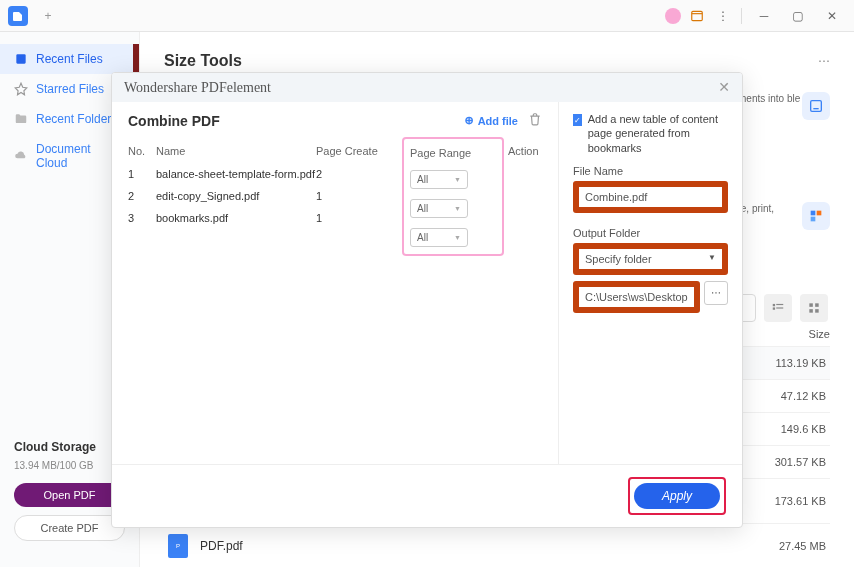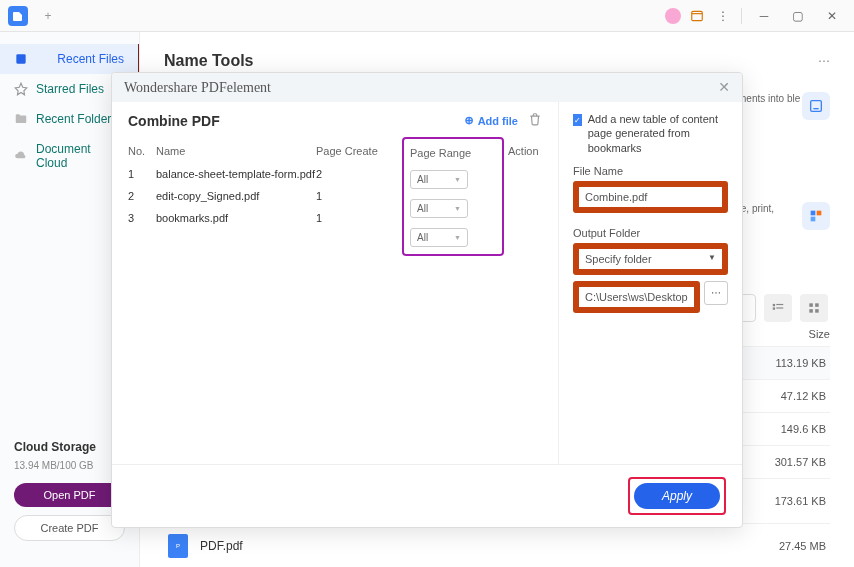--- a/index.html
+++ b/index.html
@@ -9,22 +9,22 @@
     .titlebar-left { display: flex; align-items: center; gap: 8px; }
     .logo { width: 20px; height: 20px; background: #3b82f6; border-radius: 4px; display: flex; align-items: center; justify-content: center; color: #fff; font-weight: bold; }
     .plus-tab { width: 24px; height: 24px; display: flex; align-items: center; justify-content: center; color: #999; cursor: pointer; }
     .titlebar-right { display: flex; align-items: center; gap: 6px; }
     .tb-icon { width: 20px; height: 20px; display: flex; align-items: center; justify-content: center; cursor: pointer; color: #666; }
     .tb-dot { width: 16px; height: 16px; border-radius: 50%; background: #f9a8d4; }
     .win-btn { width: 28px; height: 28px; display: flex; align-items: center; justify-content: center; color: #666; cursor: pointer; }
     
     .main { display: flex; height: calc(100% - 32px); }
     .sidebar { width: 140px; background: #fafbfc; border-right: 1px solid #eee; padding: 12px 0; display: flex; flex-direction: column; }
-    .side-item { padding: 8px 14px; display: flex; align-items: center; gap: 8px; color: #0f766e; cursor: pointer; font-size: 12px; }
-    .side-item.active { background: #e8f0fe; color: #2563eb; border-right: 1px solid #7f1d1d; justify-content: space-between; }
+    .side-item { padding: 8px 14px; display: flex; align-items: center; gap: 8px; color: #3b82f6; cursor: pointer; font-size: 12px; }
+    .side-item.active { background: #e8f0fe; color: #2563eb; border-right: 6px solid #7f1d1d; }
     .side-icon { width: 14px; height: 14px; display: inline-flex; align-items: center; justify-content: center; }
     .side-bottom { margin-top: auto; padding: 0 14px 14px; }
     .cloud-title { font-size: 12px; font-weight: 600; color: #333; margin-bottom: 6px; }
     .cloud-usage { font-size: 10px; color: #888; margin-bottom: 12px; }
     .btn-primary-pill { background: #701a75; color: #fff; border: none; border-radius: 14px; padding: 6px 24px; font-size: 11px; cursor: pointer; width: 100%; margin-bottom: 8px; }
     .btn-outline-pill { background: #fff; color: #555; border: 1px solid #ddd; border-radius: 14px; padding: 6px 24px; font-size: 11px; cursor: pointer; width: 100%; }
     
     .content { flex: 1; padding: 20px 24px; position: relative; overflow: hidden; }
     .header-row { display: flex; justify-content: space-between; align-items: center; margin-bottom: 16px; }
     .page-title { font-size: 16px; font-weight: 600; }
@@ -58,21 +58,21 @@
     .tbl-head { display: flex; color: #666; font-size: 11px; padding: 6px 0; }
     .col-no { flex: 0 0 28px; }
     .col-name { flex: 0 0 160px; }
     .col-pages { flex: 0 0 86px; }
     .col-range-wrap { flex: 0 0 86px; }
     .col-action { flex: 0 0 44px; }
     
     .tbl-row { display: flex; align-items: center; padding: 5px 0; font-size: 11px; color: #333; }
     .range-dd { width: 58px; border: 1px solid #ccc; border-radius: 3px; padding: 3px 6px; font-size: 10px; color: #666; display: flex; justify-content: space-between; align-items: center; background: #fff; cursor: pointer; }
     
-    .hl-red { border: 2px solid #a21caf; border-radius: 4px; padding: 2px 6px; margin: -2px -6px; }
+    .hl-red { border: 2px solid #f9a8d4; border-radius: 4px; padding: 2px 6px; margin: -2px -6px; }
     
     .dlg-right { width: 184px; border-left: 1px solid #eee; padding: 10px 14px; font-size: 11px; color: #444; }
     .chk-row { display: flex; align-items: flex-start; gap: 6px; margin-bottom: 10px; }
     .chk { width: 12px; height: 12px; border: 1px solid #3b82f6; background: #3b82f6; display: inline-flex; align-items: center; justify-content: center; color: #fff; font-size: 8px; margin-top: 2px; cursor: pointer; }
     .lbl { font-size: 11px; color: #555; margin-bottom: 4px; margin-top: 8px; }
     .inp { width: 100%; border: 6px solid #c2410c; border-radius: 3px; padding: 4px 6px; font-size: 11px; color: #555; background: #fff; }
     .folder-row { display: flex; gap: 4px; margin-top: 6px; }
     .browse-btn { width: 24px; height: 24px; border: 1px solid #ccc; border-radius: 3px; display: flex; align-items: center; justify-content: center; font-size: 10px; cursor: pointer; background: #fff; }
     
     .dlg-foot { padding: 12px 16px; display: flex; justify-content: flex-end; border-top: 1px solid #eee; }
@@ -144,21 +144,21 @@
     <div class="side-bottom">
       <div class="cloud-title">Cloud Storage</div>
       <div class="cloud-usage">13.94 MB/100 GB</div>
       <button class="btn-primary-pill">Open PDF</button>
       <button class="btn-outline-pill">Create PDF</button>
     </div>
   </div>
 
   <div class="content">
     <div class="header-row">
-      <div class="page-title">Name Tools</div>
+      <div class="page-title">Size Tools</div>
       <div class="dots-icon">⋯</div>
     </div>
 
     <div style="position:absolute; right:24px; top:56px; width:96px;">
       <div style="position:relative;height:48px;">
         <div class="truncated-text">ments into ble text.</div>
         <div class="t-ic">
           <svg width="16" height="16" viewBox="0 0 24 24" fill="none" stroke="#3b82f6" stroke-width="2">
               <rect x="4" y="4" width="16" height="16" rx="2"></rect>
               <path d="M8 16h8"></path>

